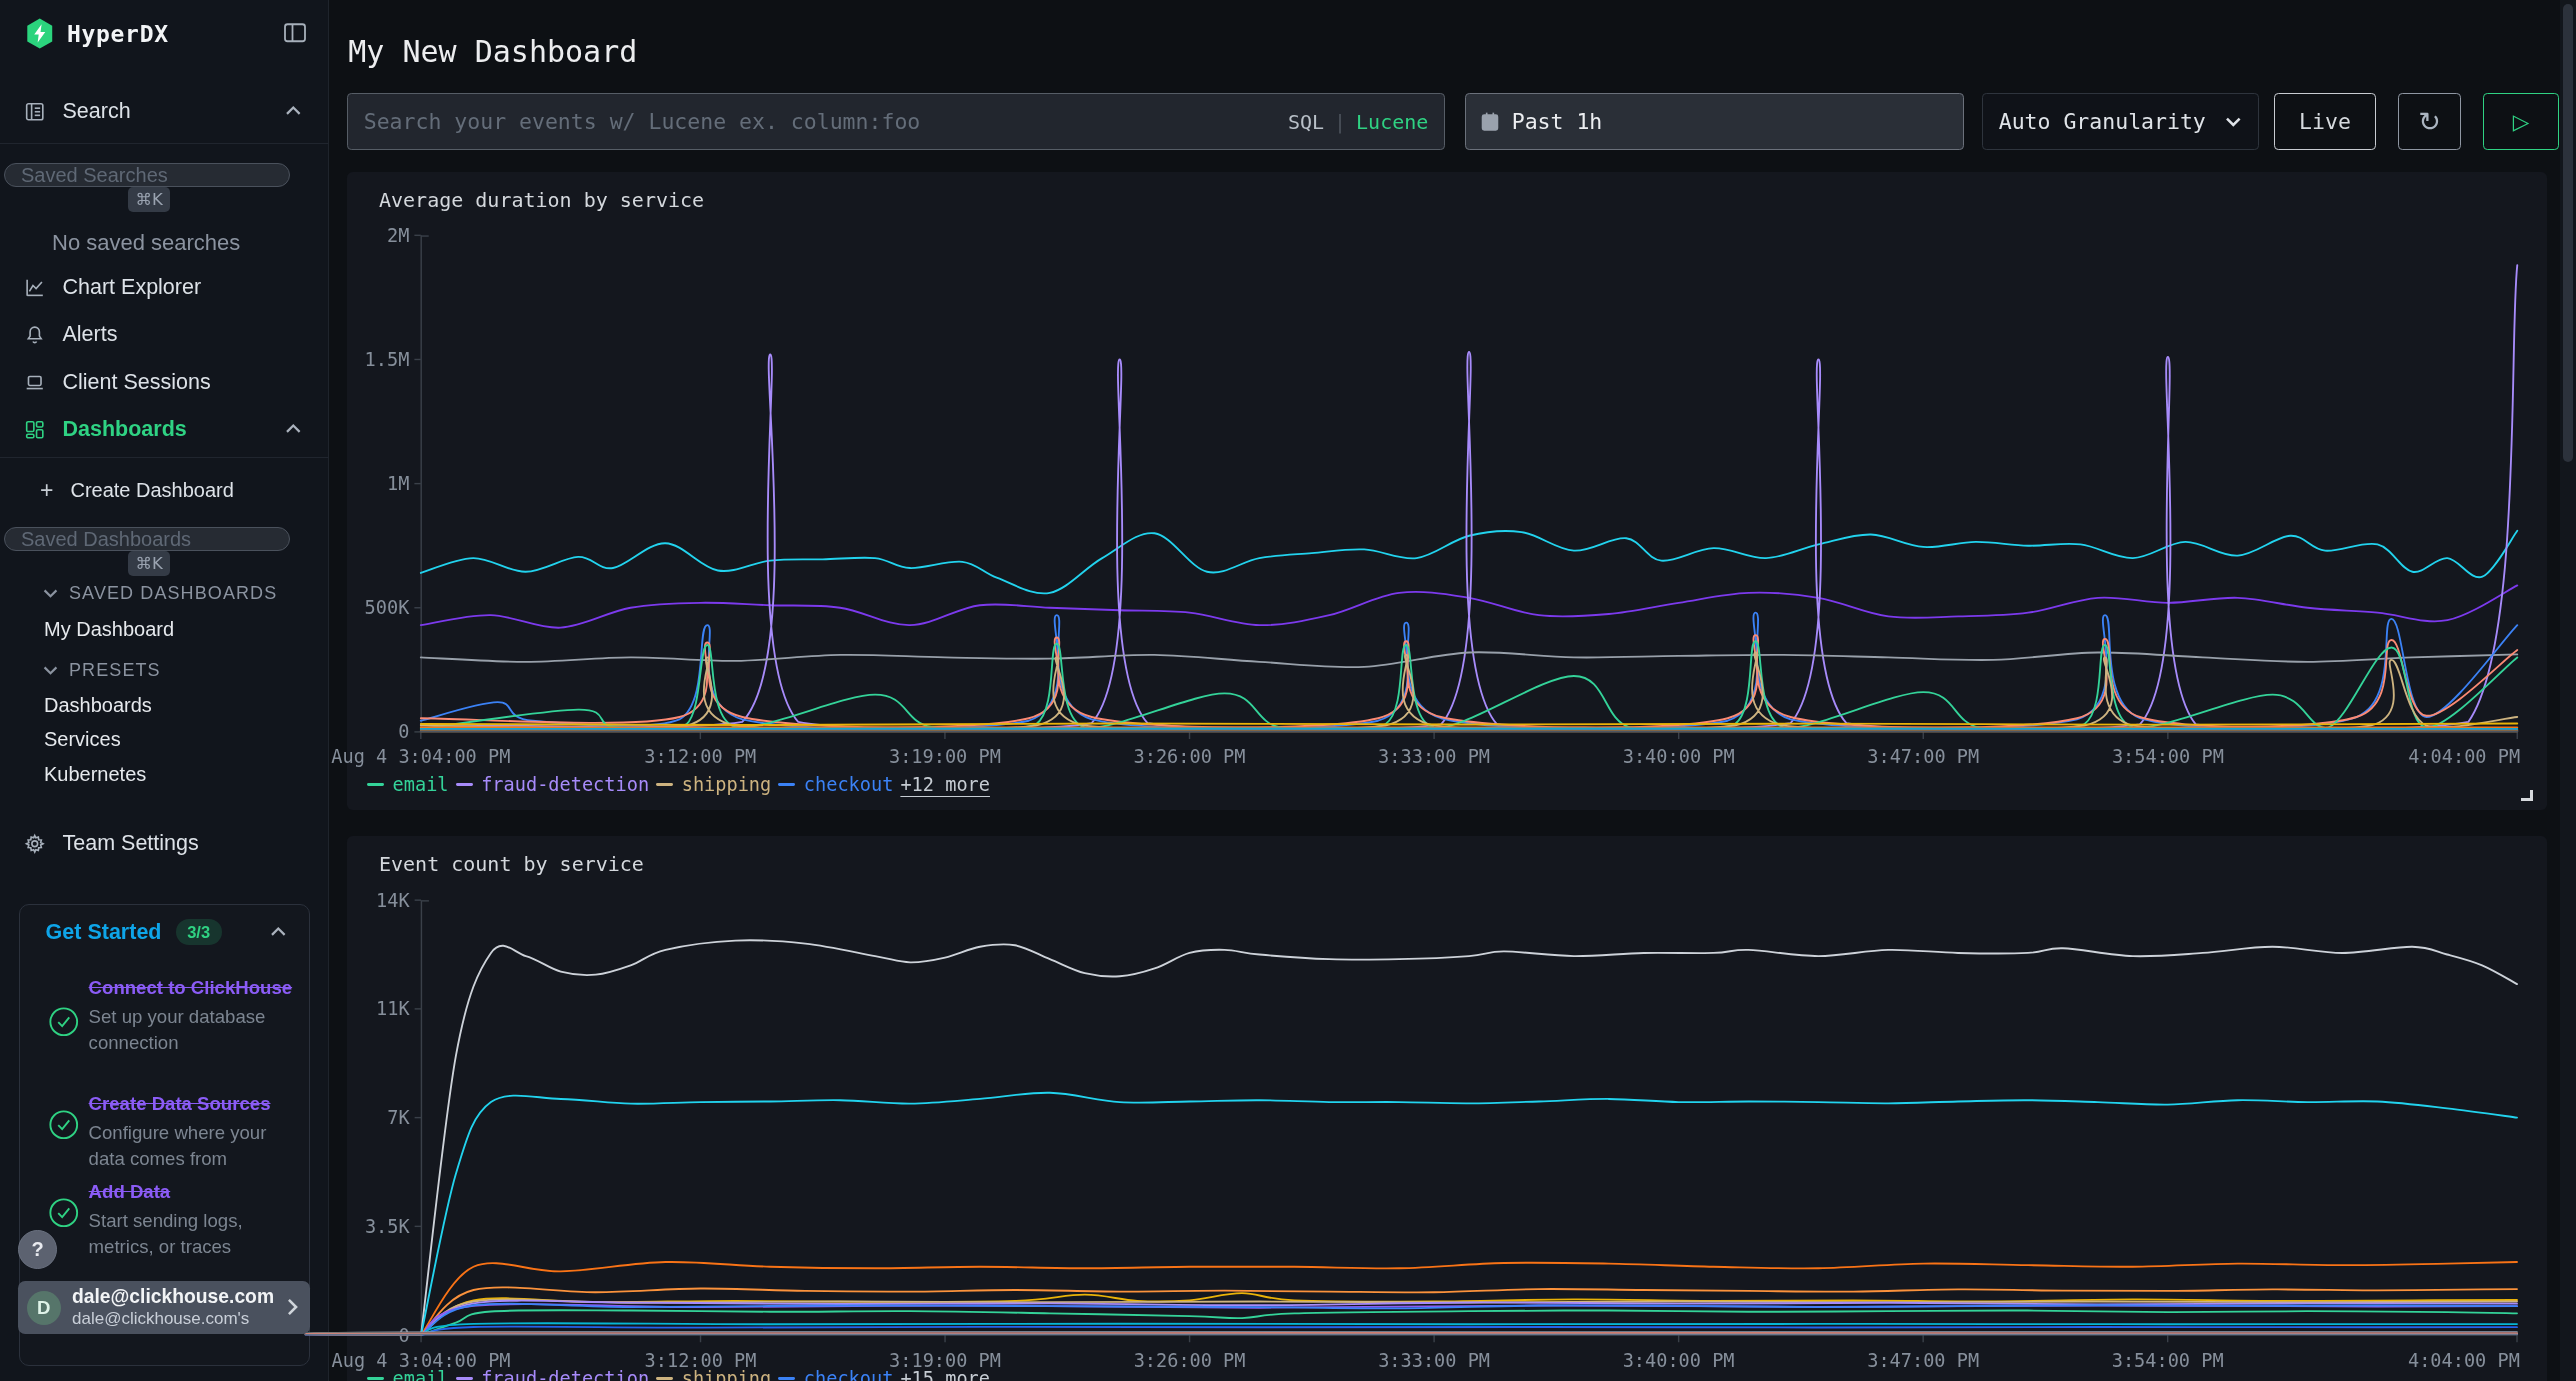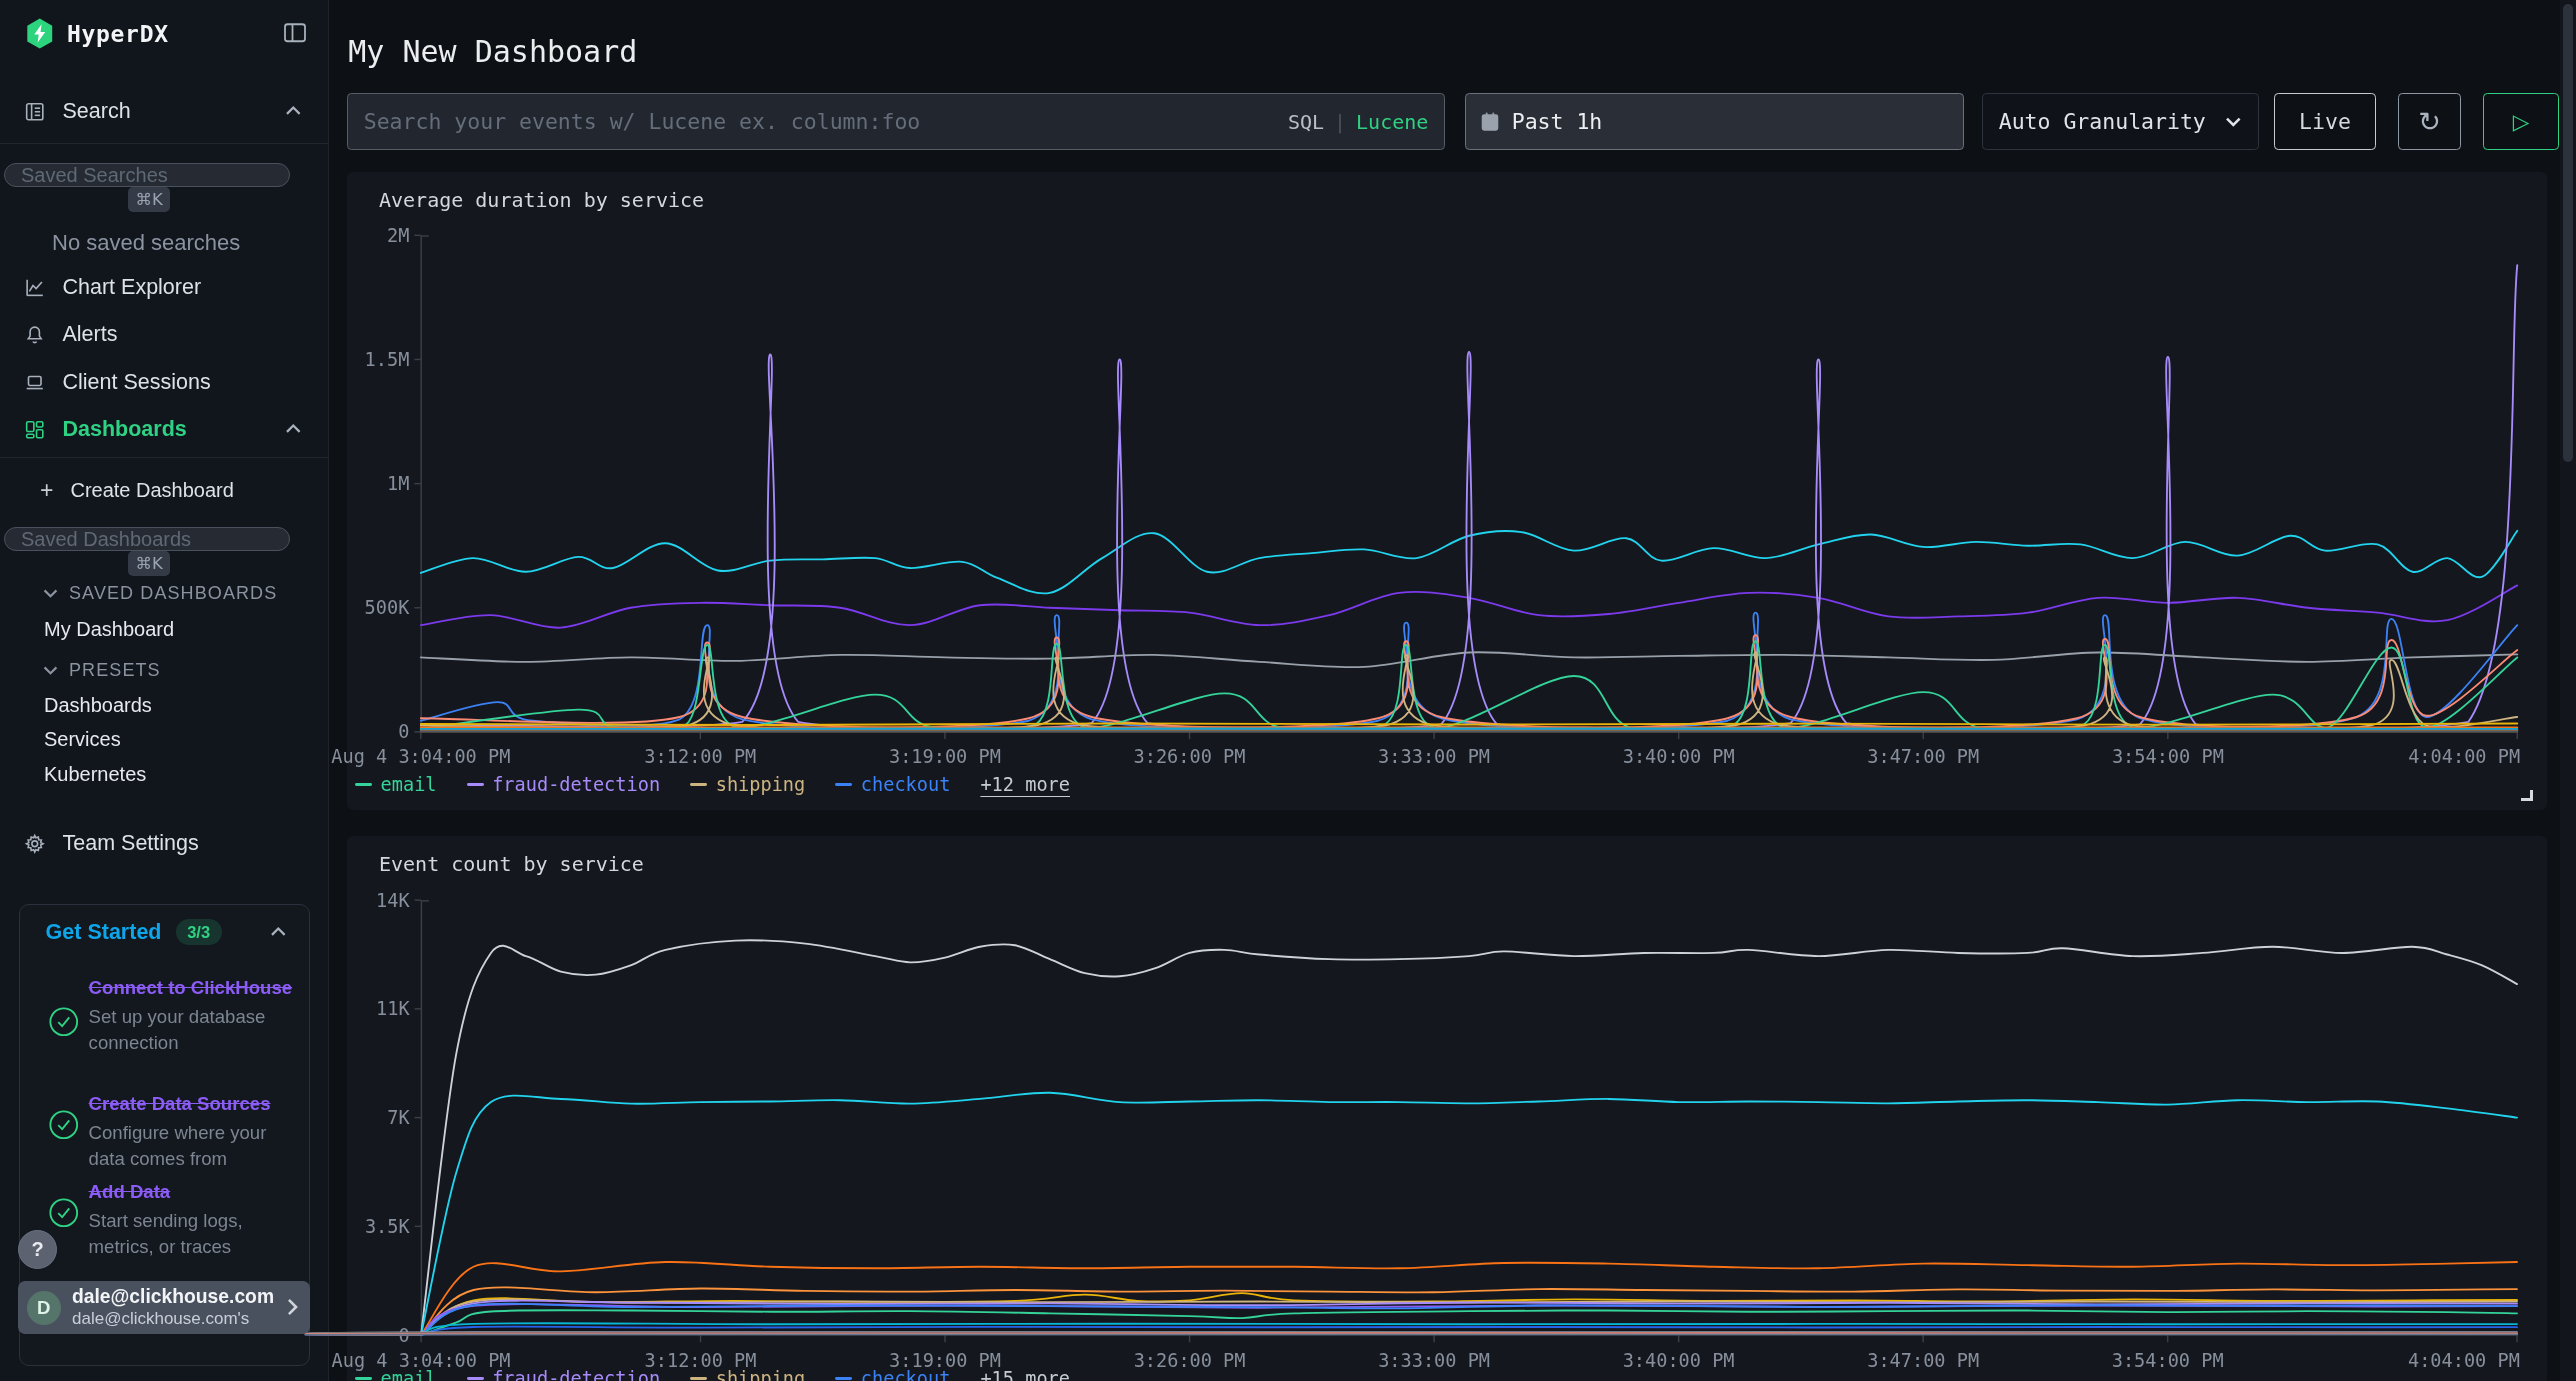--- a/index.html
+++ b/index.html
@@ -76,21 +76,21 @@
 
   .card { position:absolute; left:18px; width:2200px; background:#14171e; border-radius:5.7px; }
   .card-1 { top:172px; height:638px; }
   .card-2 { top:836px; height:601px; }
   .chart-title { position:absolute; left:32px; top:15.7px; font-family:"DejaVu Sans Mono",monospace;
     font-size:20px; color:#d4d8dd; }
   .chart-svg { position:absolute; left:13px; overflow:visible; }
   .card-1 .chart-svg { top:56px; }
   .card-2 .chart-svg { top:57px; }
   svg text.tick { fill:#868f9b; font-family:"DejaVu Sans Mono",monospace; font-size:26px; }
-  .legend { position:absolute; left:8px; display:flex; align-items:center; gap:30px;
+  .legend { position:absolute; left:20px; display:flex; align-items:center; gap:7px;
     font-family:"DejaVu Sans Mono",monospace; font-size:18.6px; }
   .card-1 .legend { top:602px; }
   .card-2 .legend { top:532px; }
   .lg-item { display:flex; align-items:center; cursor:pointer; }
   .lg-dash { width:17px; height:2.1px; display:inline-block; margin-right:8.6px; border-radius:1.4px; }
   .lg-more { color:#c6ccd3; text-decoration:underline; text-underline-offset:5px; cursor:pointer; }
   .resize-handle { position:absolute; right:14.3px; bottom:8.6px; width:11.4px; height:11.4px;
     border-right:3.6px solid #d6d9dd; border-bottom:3.6px solid #d6d9dd; cursor:nwse-resize; }
 
   .scrollbar { position:absolute; left:2560px; top:0; width:15.7px; height:1381px; background:#12161c; }

